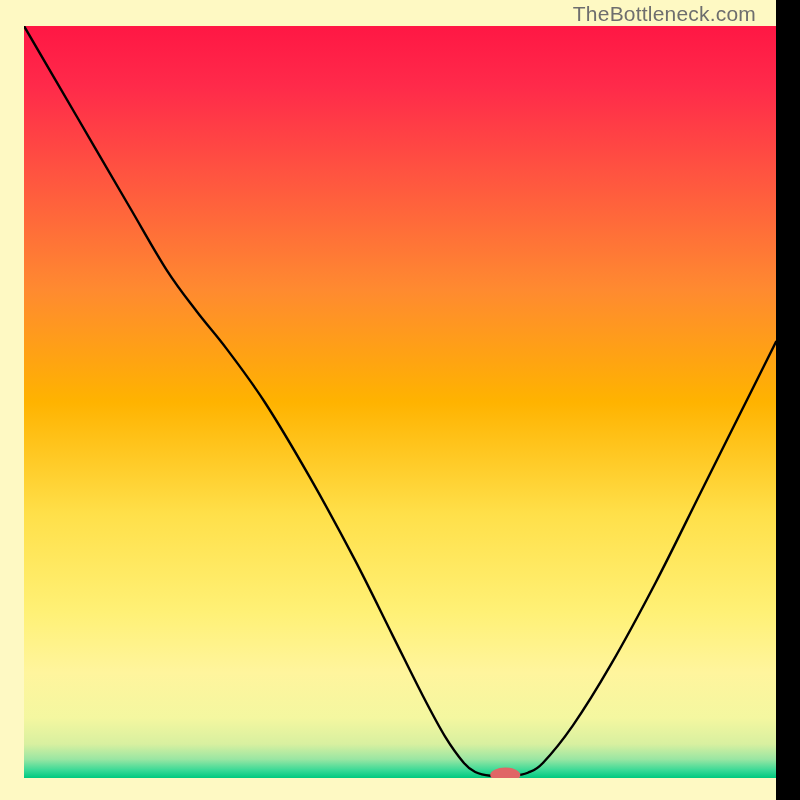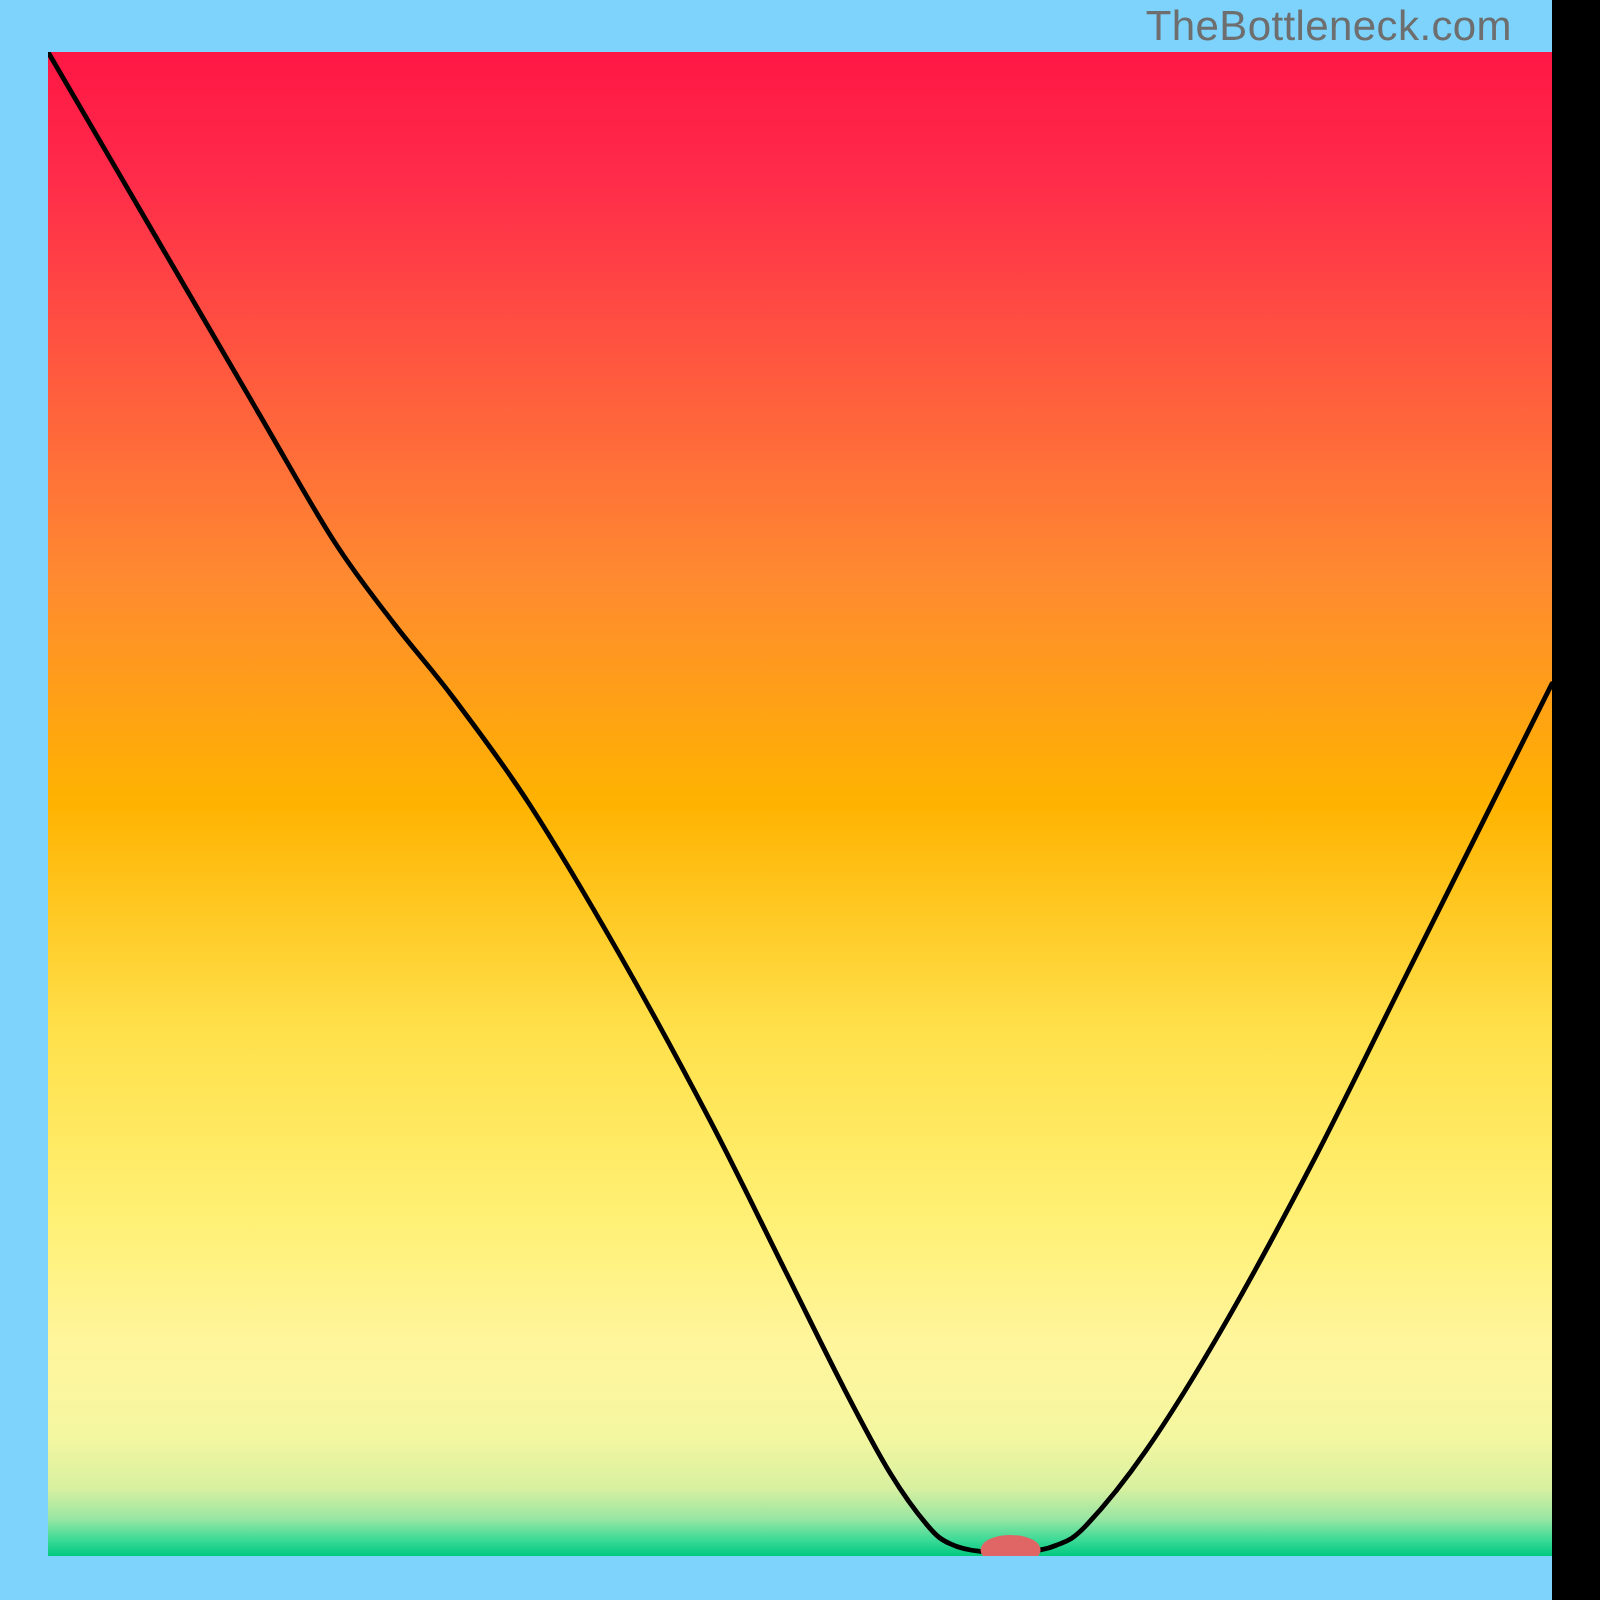--- a/index.html
+++ b/index.html
@@ -10,21 +10,21 @@
     background: #000000;
     overflow: hidden;
     font-family: Arial, Helvetica, sans-serif;
   }
   .frame {
     position: absolute;
     left: 0;
     top: 0;
     width: 776px;
     height: 800px;
-    background: #7dd3fc;
+    background: #fef9c3;
   }
   .watermark {
     position: absolute;
     top: 2px;
     right: 20px;
     color: #6e6e6e;
     font-size: 21px;
     font-weight: 500;
     letter-spacing: 0.2px;
   }

